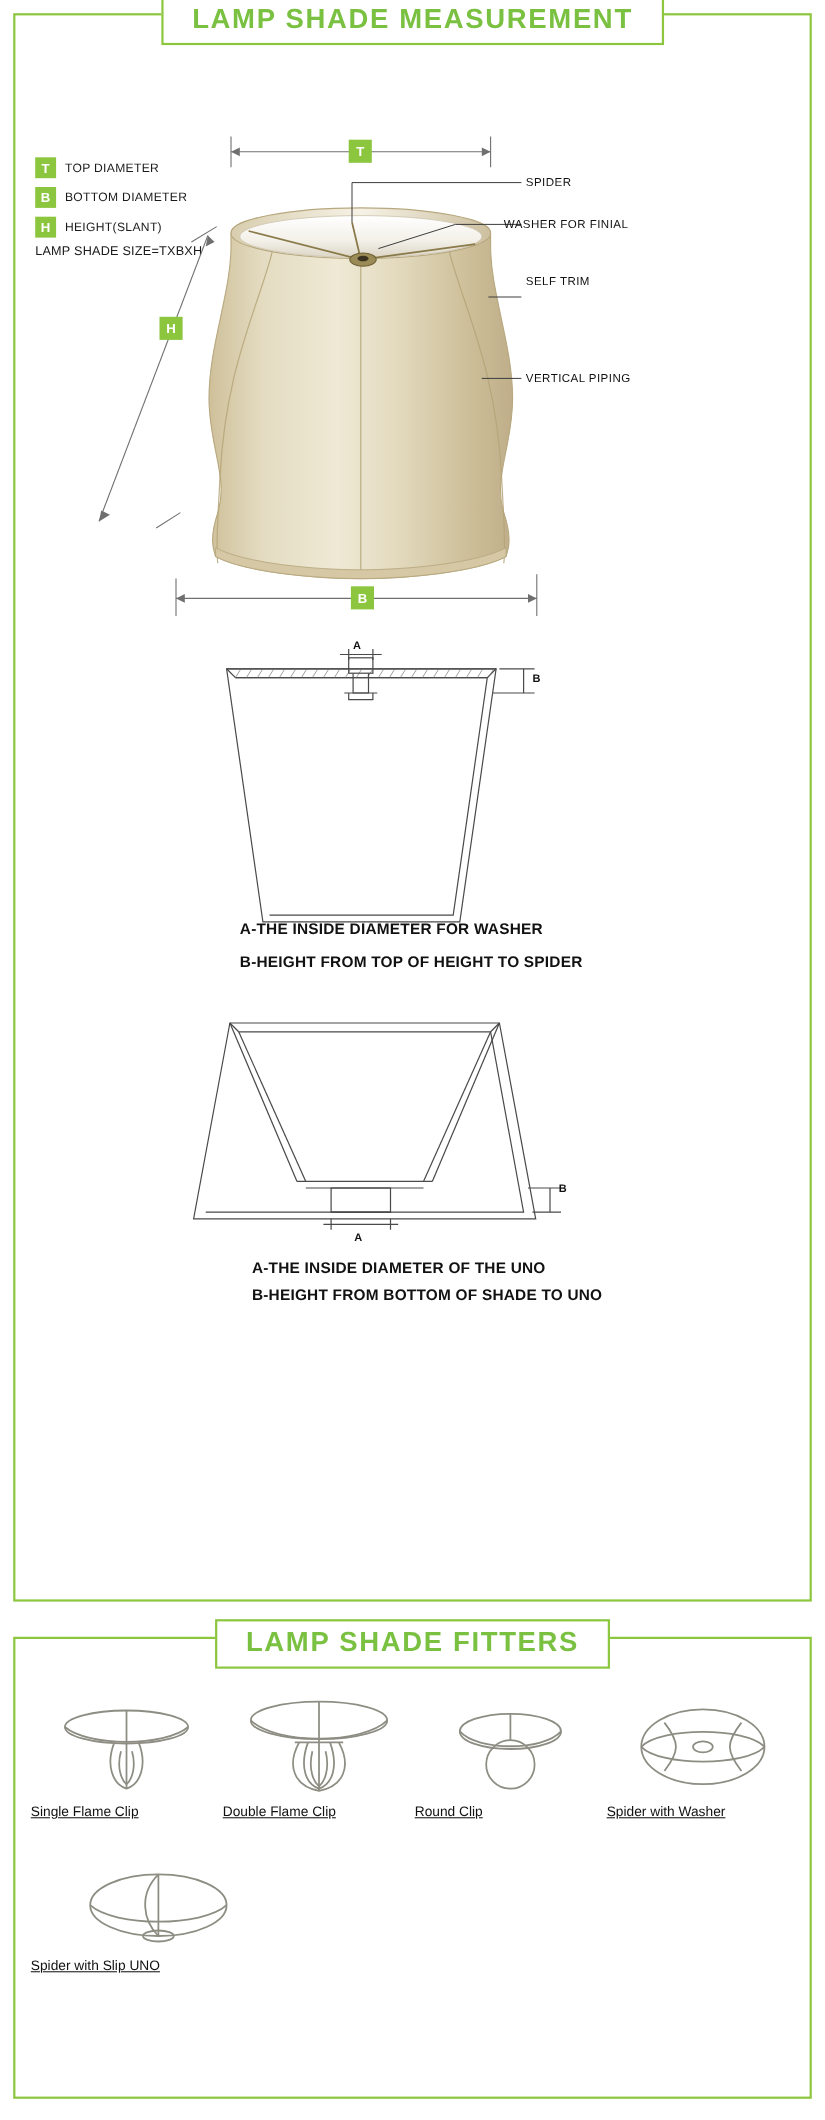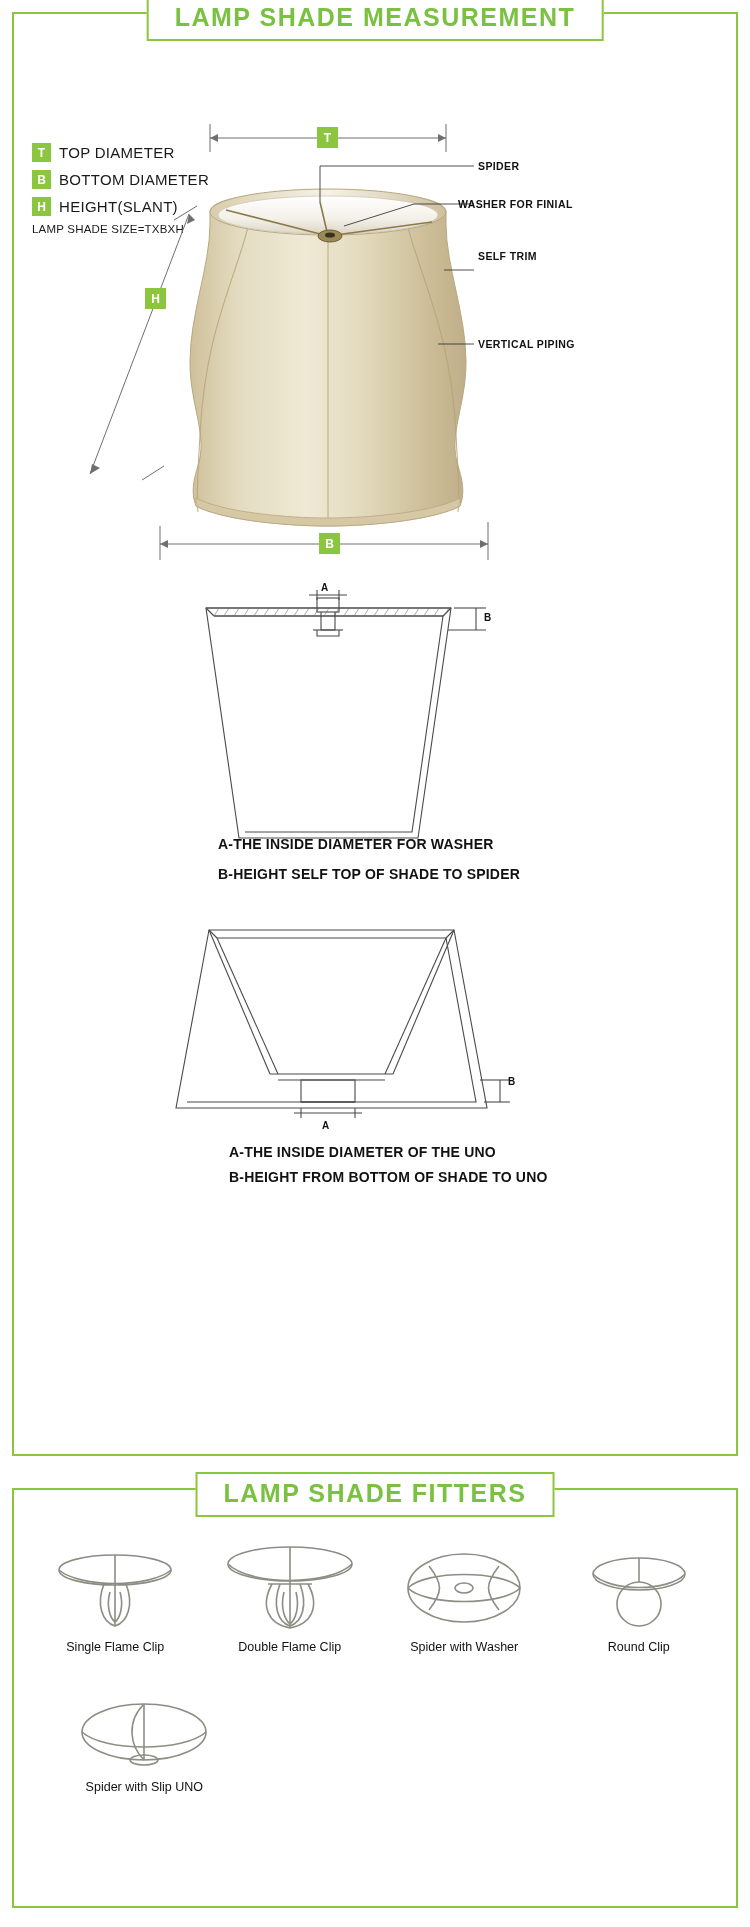--- a/index.html
+++ b/index.html
@@ -70,36 +70,36 @@
     justify-content: center;
     width: 19px; height: 19px;
     background: #8cc63e;
     color: #ffffff;
     font-size: 12px;
     font-weight: bold;
     margin-right: 8px;
     flex: 0 0 auto;
   }
   .legend-label {
-    font-size: 15px;
+    font-size: 11px;
     letter-spacing: .3px;
     color: #1a1a1a;
   }
   .legend-formula {
     font-size: 11.5px;
     letter-spacing: .2px;
     color: #1a1a1a;
     margin-top: 2px;
   }
 
   
   .callout {
     position: absolute;
     font-size: 10.5px;
-    font-weight: bold;
+    font-weight: normal;
     letter-spacing: .4px;
     color: #111;
     white-space: nowrap;
   }
 
   
   .svg-abs { position: absolute; left: 0; top: 0; }
 
   
   .dim-chip {
@@ -130,22 +130,22 @@
     position: absolute;
     left: 14px;
     top: 40px;
     width: 698px;
   }
   .fitter-row {
     display: flex;
     width: 100%;
   }
   .fitter-cell {
-    text-align: center;
     padding-top: 6px;
+    text-decoration: underline;
   }
   .fitter-art {
     height: 100px;
     display: flex;
     align-items: center;
     justify-content: center;
   }
   .fitter-name {
     font-size: 12.5px;
     color: #111;
@@ -332,21 +332,21 @@
         <line x1="434" y1="44" x2="472" y2="44"></line>
         <line x1="462" y1="22" x2="462" y2="44"></line>
       </g>
       <text x="308" y="-2" font-size="10" fill="#111" font-family="Liberation Sans, sans-serif" dy="0"></text>
     </svg>
 
     <div class="caption small" style="left:307px; top:568px;">A</div>
     <div class="caption small" style="left:470px; top:598px;">B</div>
 
     <div class="caption" style="left:204px; top:822px;">A-THE INSIDE DIAMETER FOR WASHER</div>
-    <div class="caption" style="left:204px; top:852px;">B-HEIGHT SELF TOP OF SHADE TO SPIDER</div>
+    <div class="caption" style="left:204px; top:852px;">B-HEIGHT FROM TOP OF HEIGHT TO SPIDER</div>
 
     <svg class="svg-abs" style="top:898px;" width="726" height="230" viewBox="0 0 726 230">
       <g stroke="#4a4a4a" stroke-width="1.1" fill="none">
 
         <path d="M195,18 L440,18 L473,196 L162,196 Z"></path>
         <path d="M203,26 L432,26 L462,190 L173,190"></path>
         <path d="M195,18 L203,26"></path>
         <path d="M440,18 L432,26"></path>
 
         <path d="M203,26 L264,162"></path>
@@ -413,46 +413,46 @@
                 <path d="M80,48 L80,92"></path>
                 <path d="M74,56 C70,72 75,84 80,88 C85,84 90,72 86,56"></path>
               </g>
             </svg>
           </div>
           <div class="fitter-name">Double Flame Clip</div>
         </div>
 
         <div class="fitter-cell" style="width:25%;">
           <div class="fitter-art">
+            <svg width="140" height="100" viewBox="0 0 140 100">
+              <g fill="none" stroke="#8d8d83" stroke-width="1.6">
+                <ellipse cx="70" cy="38" rx="46" ry="16"></ellipse>
+                <path d="M24,38 C40,56 100,56 116,38"></path>
+                <ellipse cx="70" cy="68" rx="22" ry="22"></ellipse>
+                <path d="M70,22 L70,46"></path>
+              </g>
+            </svg>
+          </div>
+          <div class="fitter-name">Round Clip</div>
+        </div>
+
+        <div class="fitter-cell" style="width:25%;">
+          <div class="fitter-art">
             <svg width="150" height="100" viewBox="0 0 150 100">
               <g fill="none" stroke="#8d8d83" stroke-width="1.6">
                 <ellipse cx="75" cy="52" rx="56" ry="34"></ellipse>
                 <path d="M19,52 C36,34 114,34 131,52"></path>
                 <path d="M19,52 C36,70 114,70 131,52"></path>
                 <path d="M40,30 C54,48 54,56 40,74"></path>
                 <path d="M110,30 C96,48 96,56 110,74"></path>
                 <ellipse cx="75" cy="52" rx="9" ry="5"></ellipse>
               </g>
             </svg>
           </div>
           <div class="fitter-name">Spider with Washer</div>
-        </div>
-
-        <div class="fitter-cell" style="width:25%;">
-          <div class="fitter-art">
-            <svg width="140" height="100" viewBox="0 0 140 100">
-              <g fill="none" stroke="#8d8d83" stroke-width="1.6">
-                <ellipse cx="70" cy="38" rx="46" ry="16"></ellipse>
-                <path d="M24,38 C40,56 100,56 116,38"></path>
-                <ellipse cx="70" cy="68" rx="22" ry="22"></ellipse>
-                <path d="M70,22 L70,46"></path>
-              </g>
-            </svg>
-          </div>
-          <div class="fitter-name">Round Clip</div>
         </div>
       </div>
 
       <div class="fitter-row" style="margin-top:16px;">
 
 
         <div class="fitter-cell" style="width:33.33%;">
           <div class="fitter-art">
             <svg width="160" height="100" viewBox="0 0 160 100">
               <g fill="none" stroke="#8d8d83" stroke-width="1.6">

